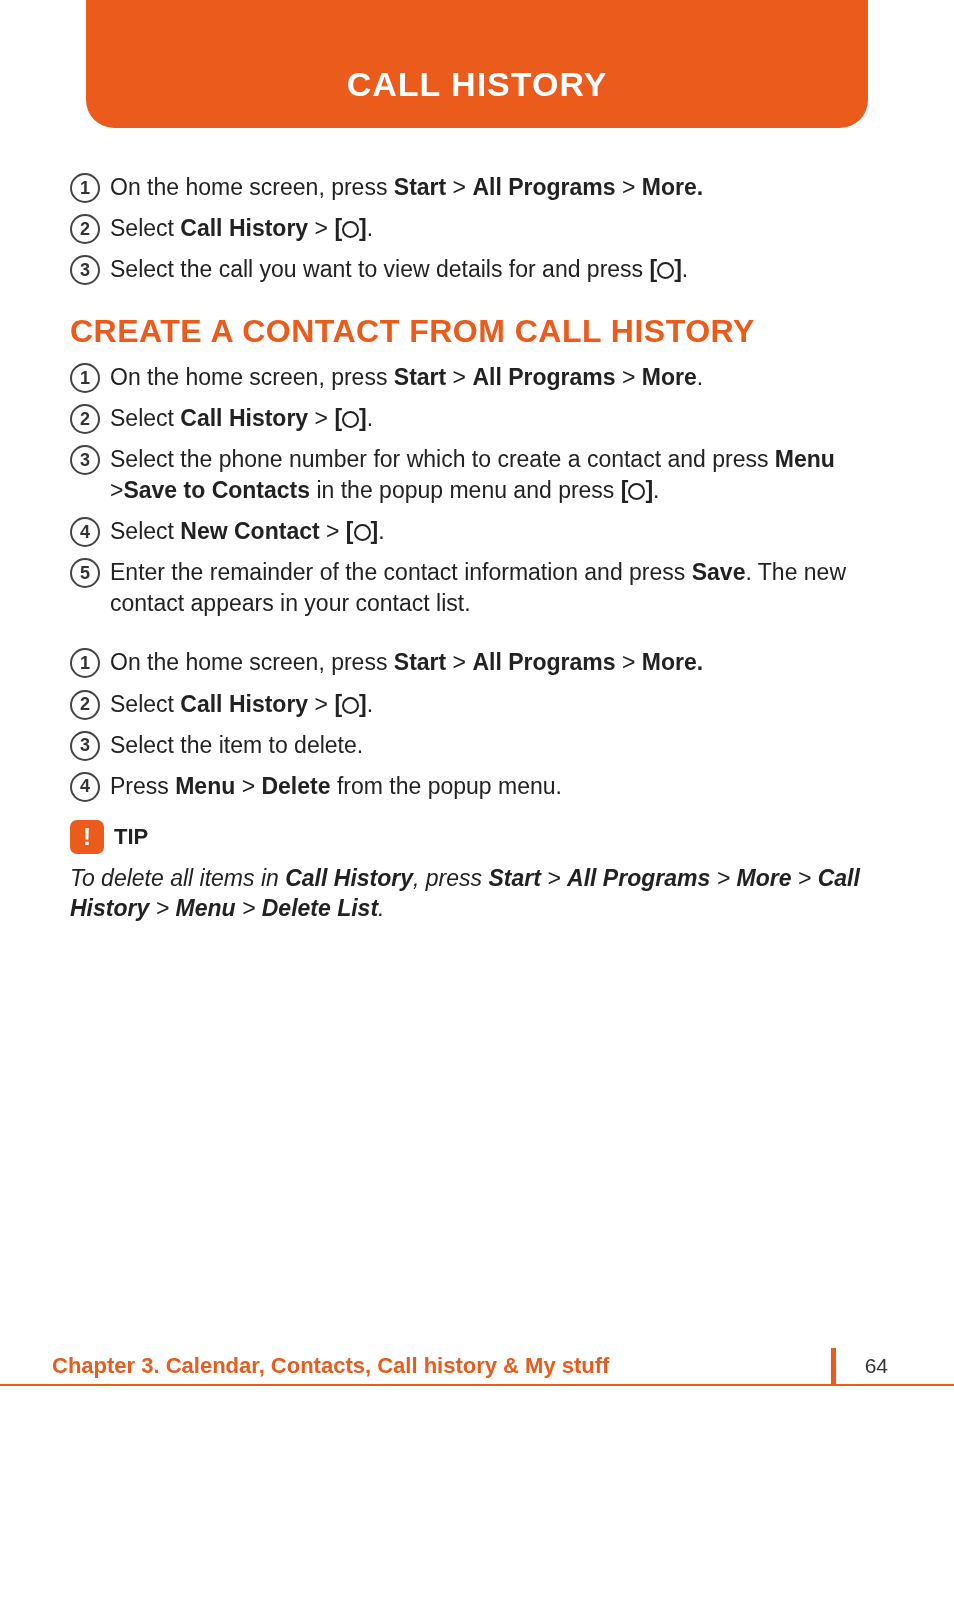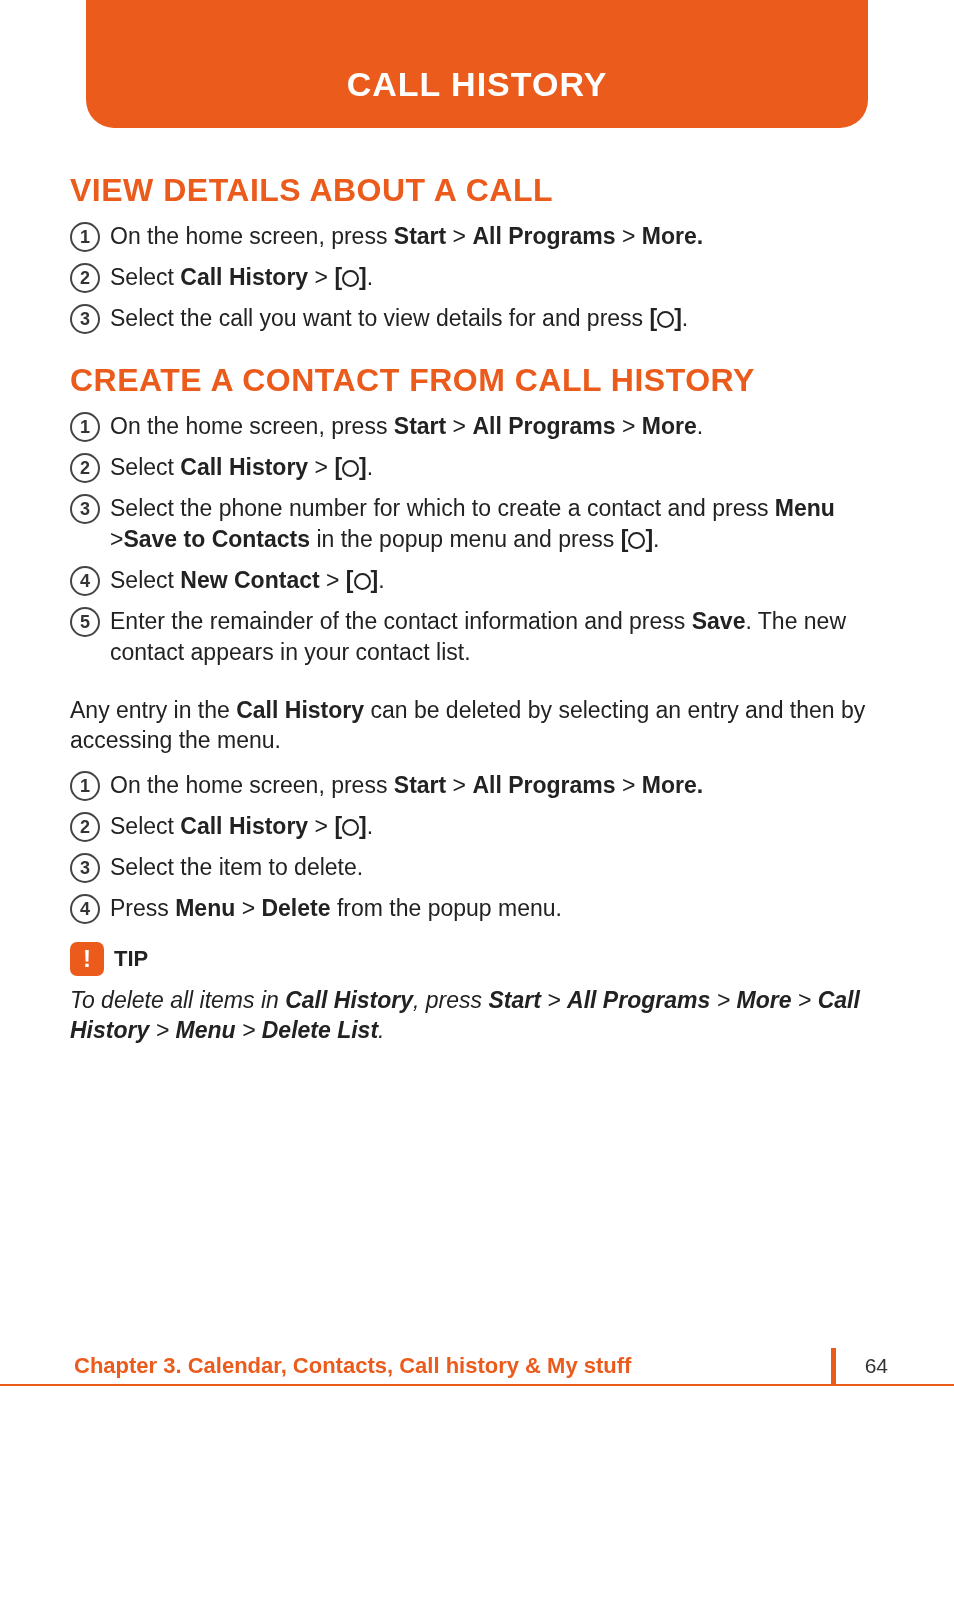--- a/index.html
+++ b/index.html
@@ -106,21 +106,21 @@
 }
 .tip-label { font-weight: bold; font-size: 22px; }
 .tip-text { font-size: 23px; line-height: 1.3; font-style: italic; }
 .footer {
   position: absolute;
   left: 0; right: 0;
   bottom: 238px;
   height: 36px;
   display: flex;
   align-items: center;
-  padding-left: 74px;
+  padding-left: 52px;
 }
 .footer-chapter {
   color: #ea5b1c;
   font-family: "Arial Narrow", Arial, sans-serif;
   font-stretch: condensed;
   font-weight: bold;
   font-size: 22px;
 }
 .footer-divider {
   position: absolute;
@@ -145,21 +145,20 @@
 </style>
 </head>
 <body>
 
 <div class="header-tab">
   <div class="header-title">CALL HISTORY</div>
 </div>
 
 <div class="content">
 
-  <div class="section-heading">VIEW DETAILS ABOUT A CALL</div>
   <ul class="step-list">
     <li class="step-item">
       <span class="step-num">1</span>
       <span class="step-text">
         <span>On the home screen, press </span><b>Start</b><span> &gt; </span><b>All Programs</b><span> &gt; </span><b>More.</b>
       </span>
     </li>
     <li class="step-item">
       <span class="step-num">2</span>
       <span class="step-text">
@@ -201,23 +200,20 @@
       </span>
     </li>
     <li class="step-item">
       <span class="step-num">5</span>
       <span class="step-text">
         <span>Enter the remainder of the contact information and press </span><b>Save</b><span>. The new contact appears in your contact list.</span>
       </span>
     </li>
   </ul>
 
-  <p class="intro-para">
-    <span>Any entry in the </span><b>Call History</b><span> can be deleted by selecting an entry and then by accessing the menu.</span>
-  </p>
   <ul class="step-list" style="margin-bottom:18px;">
     <li class="step-item">
       <span class="step-num">1</span>
       <span class="step-text">
         <span>On the home screen, press </span><b>Start</b><span> &gt; </span><b>All Programs</b><span> &gt; </span><b>More.</b>
       </span>
     </li>
     <li class="step-item">
       <span class="step-num">2</span>
       <span class="step-text">

